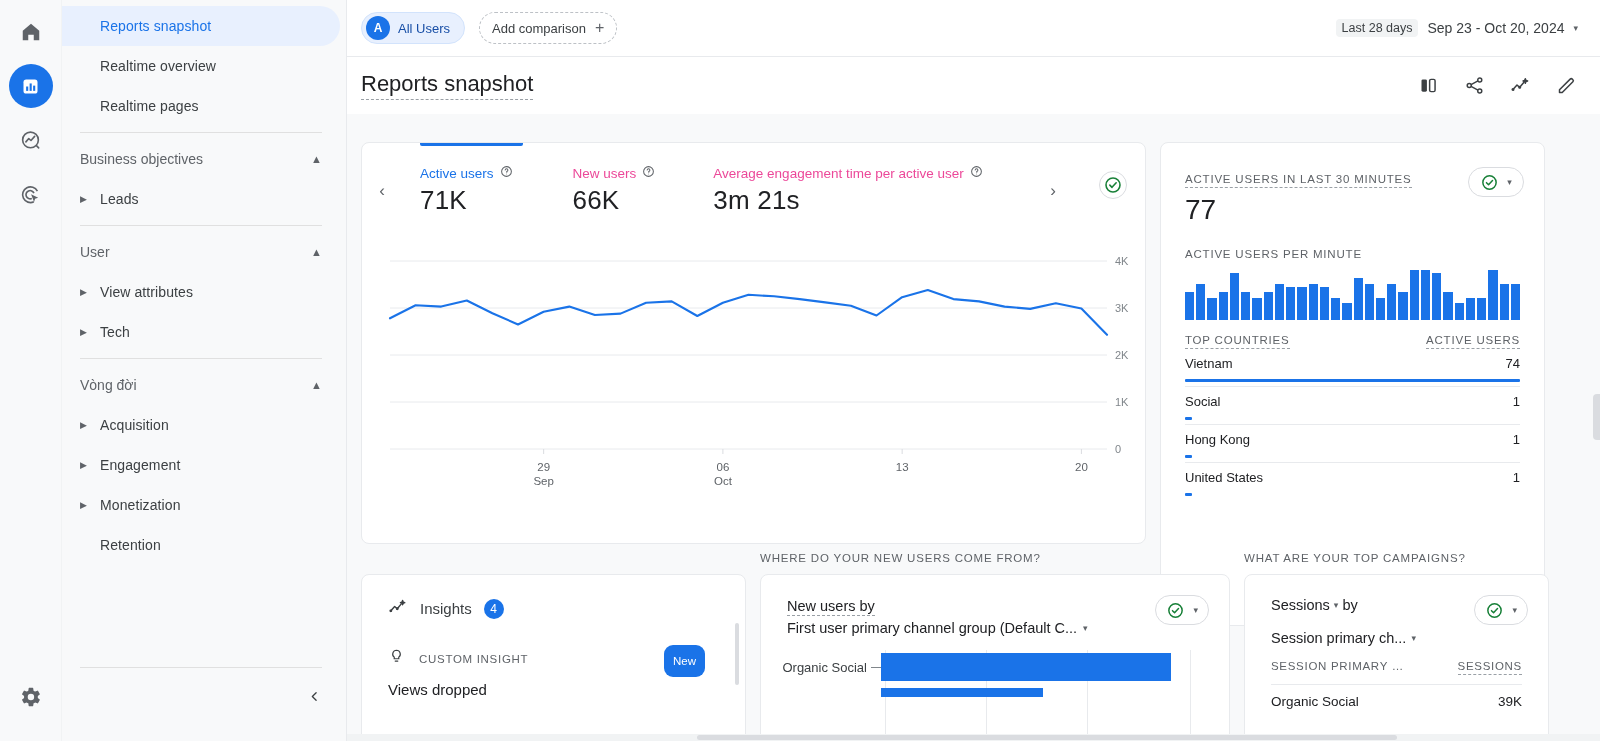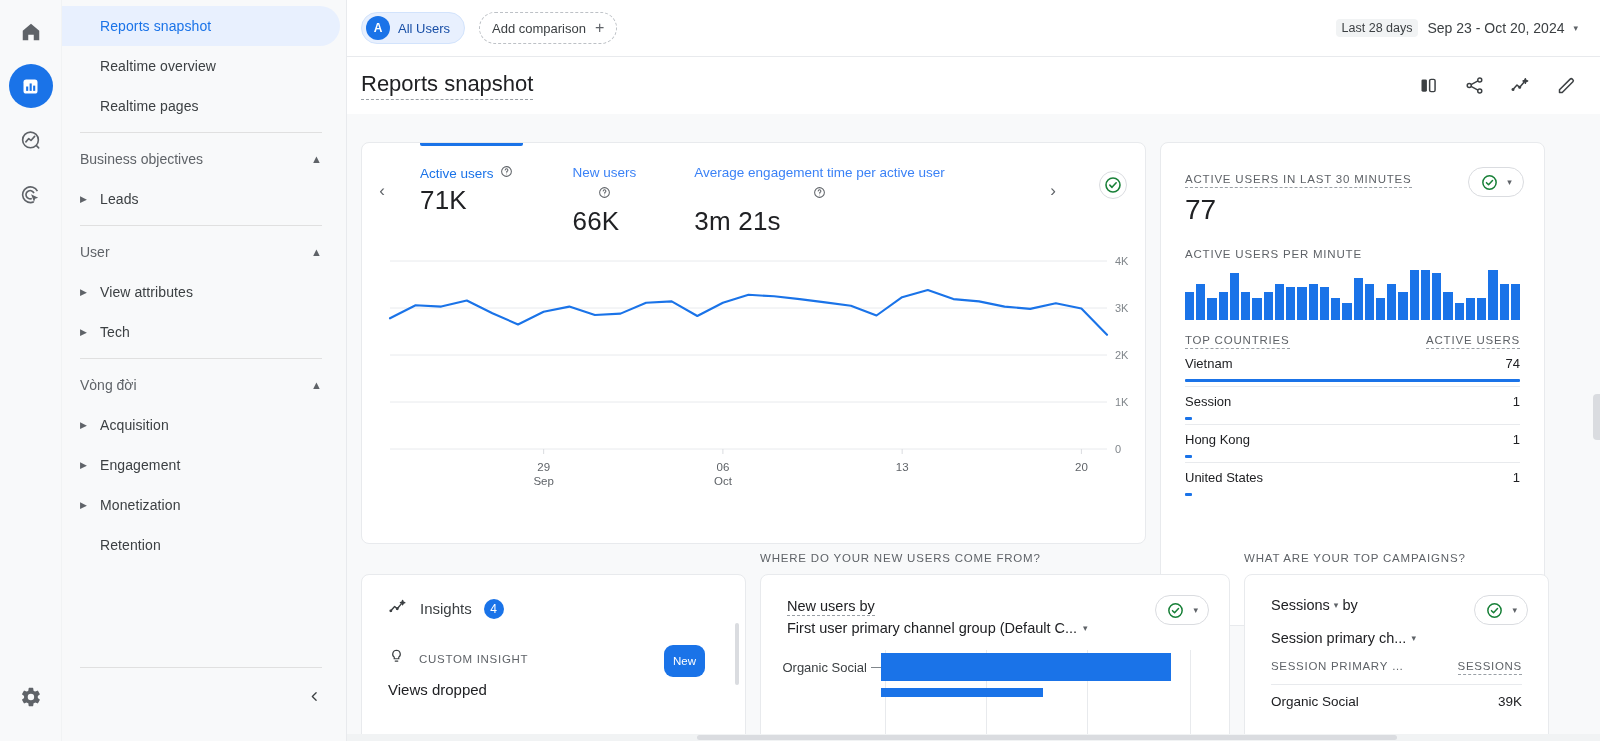--- a/index.html
+++ b/index.html
@@ -122,21 +122,21 @@
     position:absolute; top:36px; width:24px; height:24px; color:#5f6368;
     display:flex; align-items:center; justify-content:center; cursor:pointer; font-size:17px;
   }
   .carousel-arrow.left { left: 8px; }
   .carousel-arrow.right { right: 80px; }
   .metric { padding: 0 0 0 0; }
   .metric-head { display:flex; align-items:center; gap:6px; font-size:13.5px; }
   .metric-head .q { color:#5f6368; font-size:12px; }
   .metric-val { font-size:26px; color:#202124; margin-top:4px; font-weight:400; letter-spacing:.2px;}
   .metric.active .metric-head { color:#1a73e8; }
-  .metric.plain .metric-head { color:#3b82f6;flex-direction:column; }
+  .metric.plain .metric-head { color:#ec4899; }
   .badge-check {
     position:absolute; right:18px; top:28px;
     width:28px; height:28px; border-radius:50%; border:1px solid #dadce0;
     display:flex; align-items:center; justify-content:center; cursor:pointer; background:#fff;
   }
 
   .linechart { position:absolute; left:0; right:0; top:108px; height:250px; }
 
   
   #realtime-card { left: 813px; top: 28px; width: 385px; height: 484px; }
@@ -544,21 +544,21 @@
 
           <div class="rt-row" style="border-top:none;">
             <div class="rt-row-top">
               <span>Vietnam</span>
               <span>74</span>
             </div>
             <div class="rt-row-bar" style="width:100%"></div>
           </div>
           <div class="rt-row">
             <div class="rt-row-top">
-              <span>Session</span>
+              <span>Social</span>
               <span>1</span>
             </div>
             <div class="rt-row-bar" style="width:2%"></div>
           </div>
           <div class="rt-row">
             <div class="rt-row-top">
               <span>Hong Kong</span>
               <span>1</span>
             </div>
             <div class="rt-row-bar" style="width:2%"></div>

